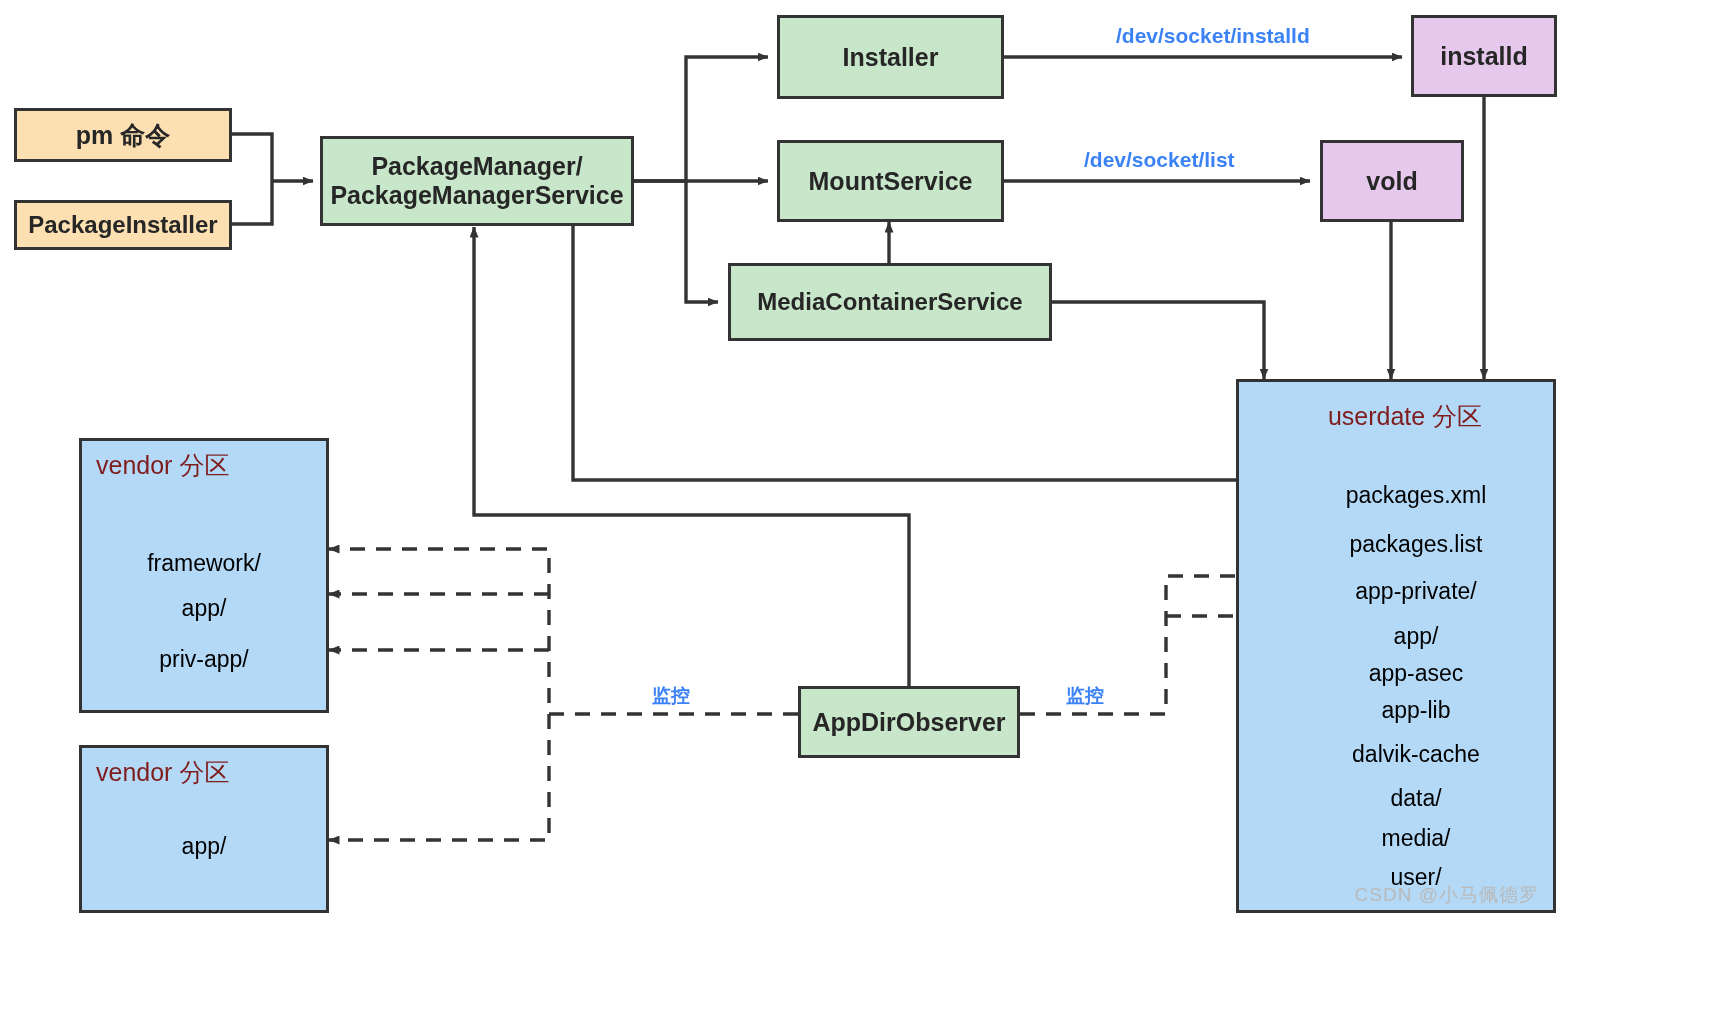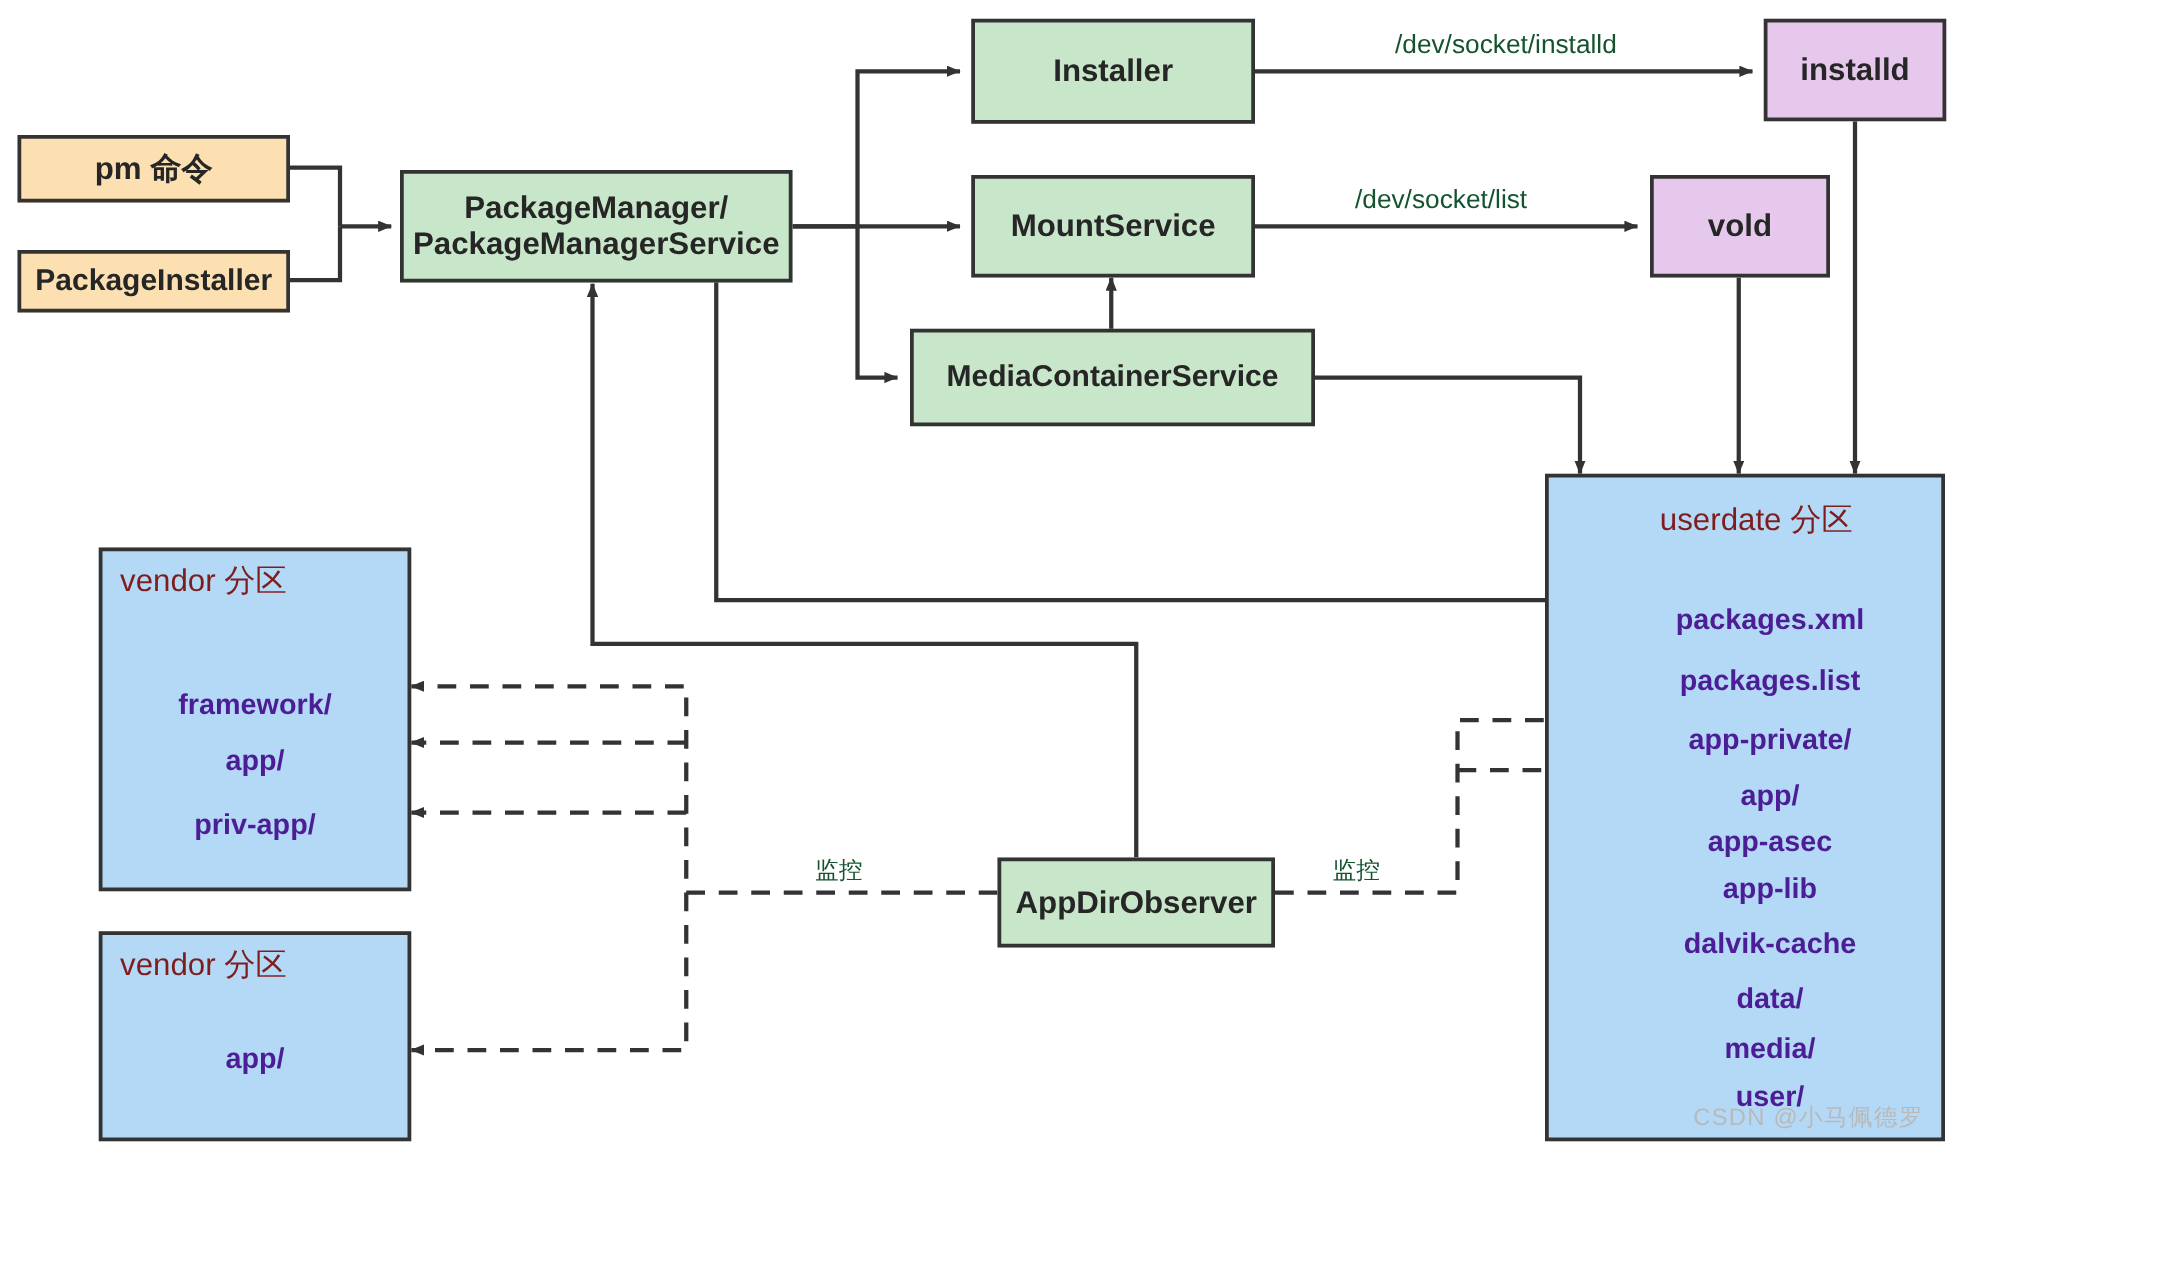--- a/index.html
+++ b/index.html
@@ -11,23 +11,23 @@
         display:flex;align-items:center;justify-content:center;text-align:center;
         font-weight:bold;color:#262626;line-height:1.15;}
   .green{background:#c8e6c9;}
   .orange{background:#fce0b2;}
   .purple{background:#e6c8ec;}
   .blue{background:#b3d9f7;}
 
   .partition{display:block;align-items:stretch;padding:0;}
   .partition .ptitle{position:absolute;left:14px;top:10px;font-size:25px;font-weight:normal;color:#7f1d1d;text-align:left;}
   .partition .plist{position:absolute;left:0;right:0;}
-  .partition .pitem{font-size:23px;font-weight:bold;color:#4c1d95;text-align:center;}
+  .partition .pitem{font-size:23px;font-weight:normal;color:#000000;text-align:center;}
 
-  .edge-label{position:absolute;font-size:21px;font-weight:normal;color:#14532d;
+  .edge-label{position:absolute;font-size:21px;font-weight:bold;color:#3b82f6;
               background:#ffffff;padding:0 4px;white-space:nowrap;}
   .edge-label.cjk{font-size:19px;}
 
   .watermark{position:absolute;right:14px;bottom:4px;font-size:19px;color:#b9b9b9;
              letter-spacing:1px;white-space:nowrap;font-weight:normal;}
 </style>
 </head>
 <body>
 
 <div id="stage">

